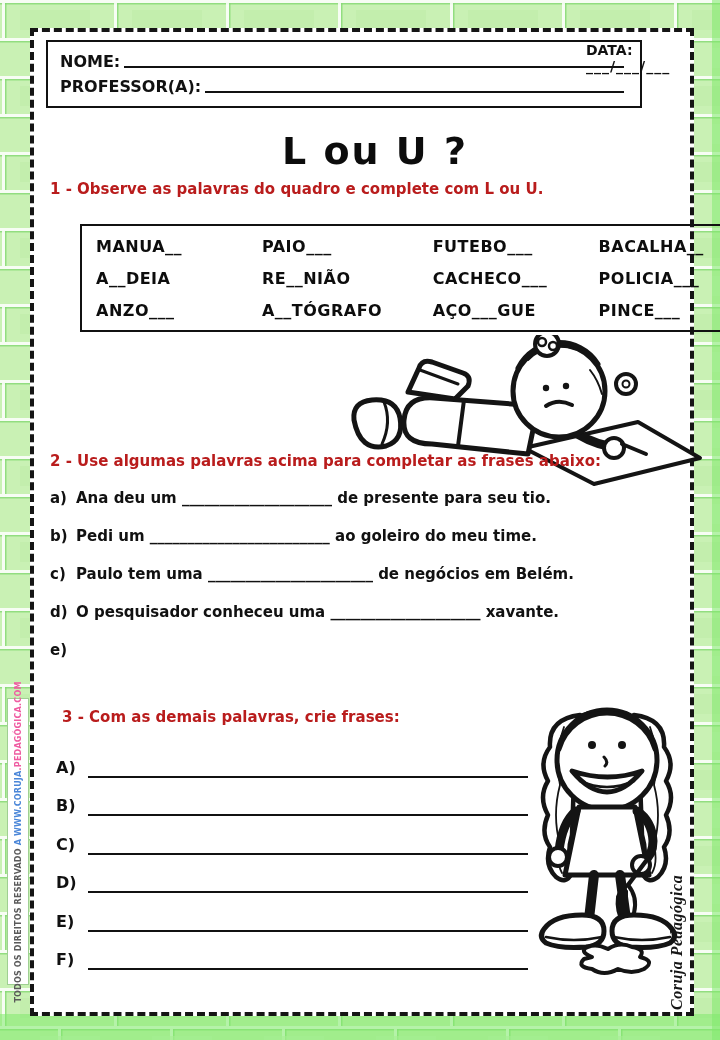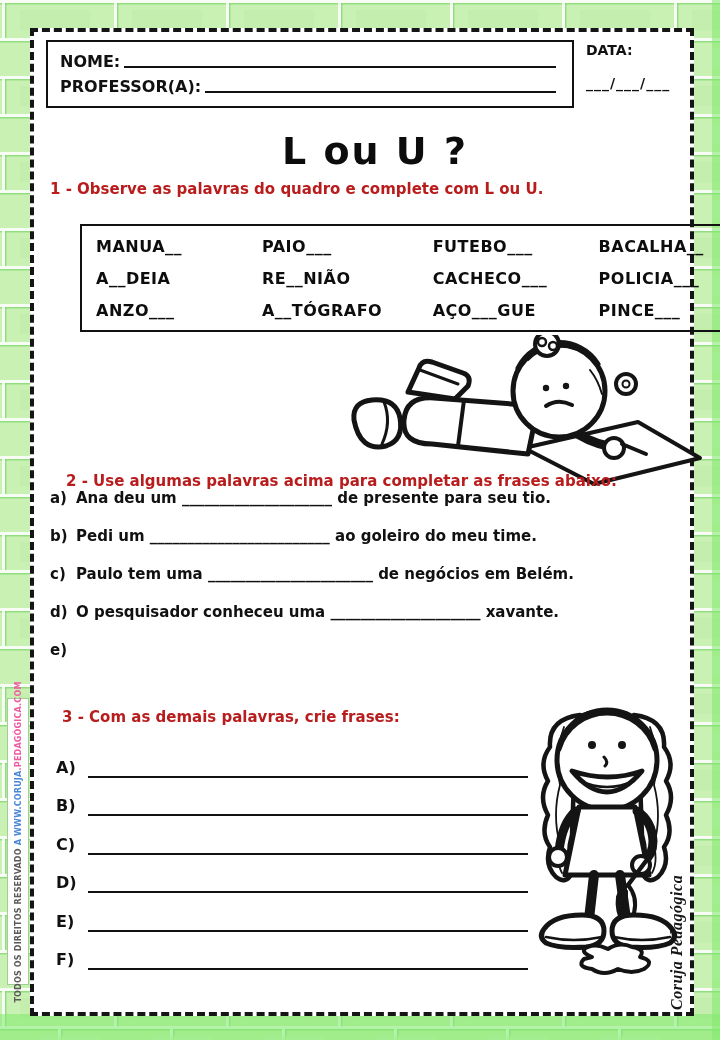--- a/index.html
+++ b/index.html
@@ -8,36 +8,36 @@
     font-family:"DejaVu Sans","Liberation Sans",sans-serif;
     background:#c9f1b4;
   }
   svg{display:block;}
   #wall{position:absolute;left:0;top:0;z-index:0;}
   .page{
     position:absolute;left:30px;top:28px;width:664px;height:988px;
     background:#ffffff;border:4px dashed #151515;box-sizing:border-box;z-index:1;
   }
   .header-box{
-    position:absolute;left:12px;top:8px;width:528px;height:68px;
+    position:absolute;left:12px;top:8px;width:596px;height:68px;
     border:2px solid #111;box-sizing:border-box;
     display:flex;flex-direction:column;justify-content:space-evenly;
     padding:4px 12px;z-index:3;
   }
   .field-row{display:flex;align-items:flex-end;font-weight:bold;font-size:16px;color:#111;}
   .fill-line{flex:1;border-bottom:2px solid #111;margin:0 4px 3px 4px;height:14px;}
   .date-block{position:absolute;left:552px;top:10px;width:100px;font-weight:bold;font-size:14px;color:#111;z-index:3;}
-  .date-blanks{margin-top:17px;letter-spacing:1px;}
+  .date-blanks{margin-top:0;letter-spacing:1px;}
   .title{
     position:absolute;left:0;top:84px;width:100%;margin:13px;text-align:center;
     font-size:38px;font-weight:bold;color:#0c0c0c;letter-spacing:2px;z-index:3;
   }
   .instr{position:absolute;margin:0;font-size:15px;font-weight:bold;color:#b91c1c;z-index:3;white-space:nowrap;}
   #instr1{left:16px;top:148px;}
-  #instr2{left:32px;top:420px;margin-top:20px;}
+  #instr2{left:16px;top:420px;}
   #instr3{left:22px;top:676px;margin-left:6px;}
   .word-box{
     position:absolute;left:46px;top:192px;width:666px;height:108px;
     border:2px solid #111;box-sizing:border-box;
     display:grid;grid-template-columns:1.05fr 1.08fr 1.05fr .92fr;
     align-items:center;padding:4px 0 4px 14px;z-index:3;
   }
   .word{font-size:16px;font-weight:bold;color:#0d0d0d;letter-spacing:.5px;white-space:nowrap;}
   .sentences{position:absolute;left:16px;top:447px;width:620px;z-index:3;}
   .sent{display:flex;height:38px;align-items:center;font-size:15px;font-weight:bold;color:#111;white-space:nowrap;}

